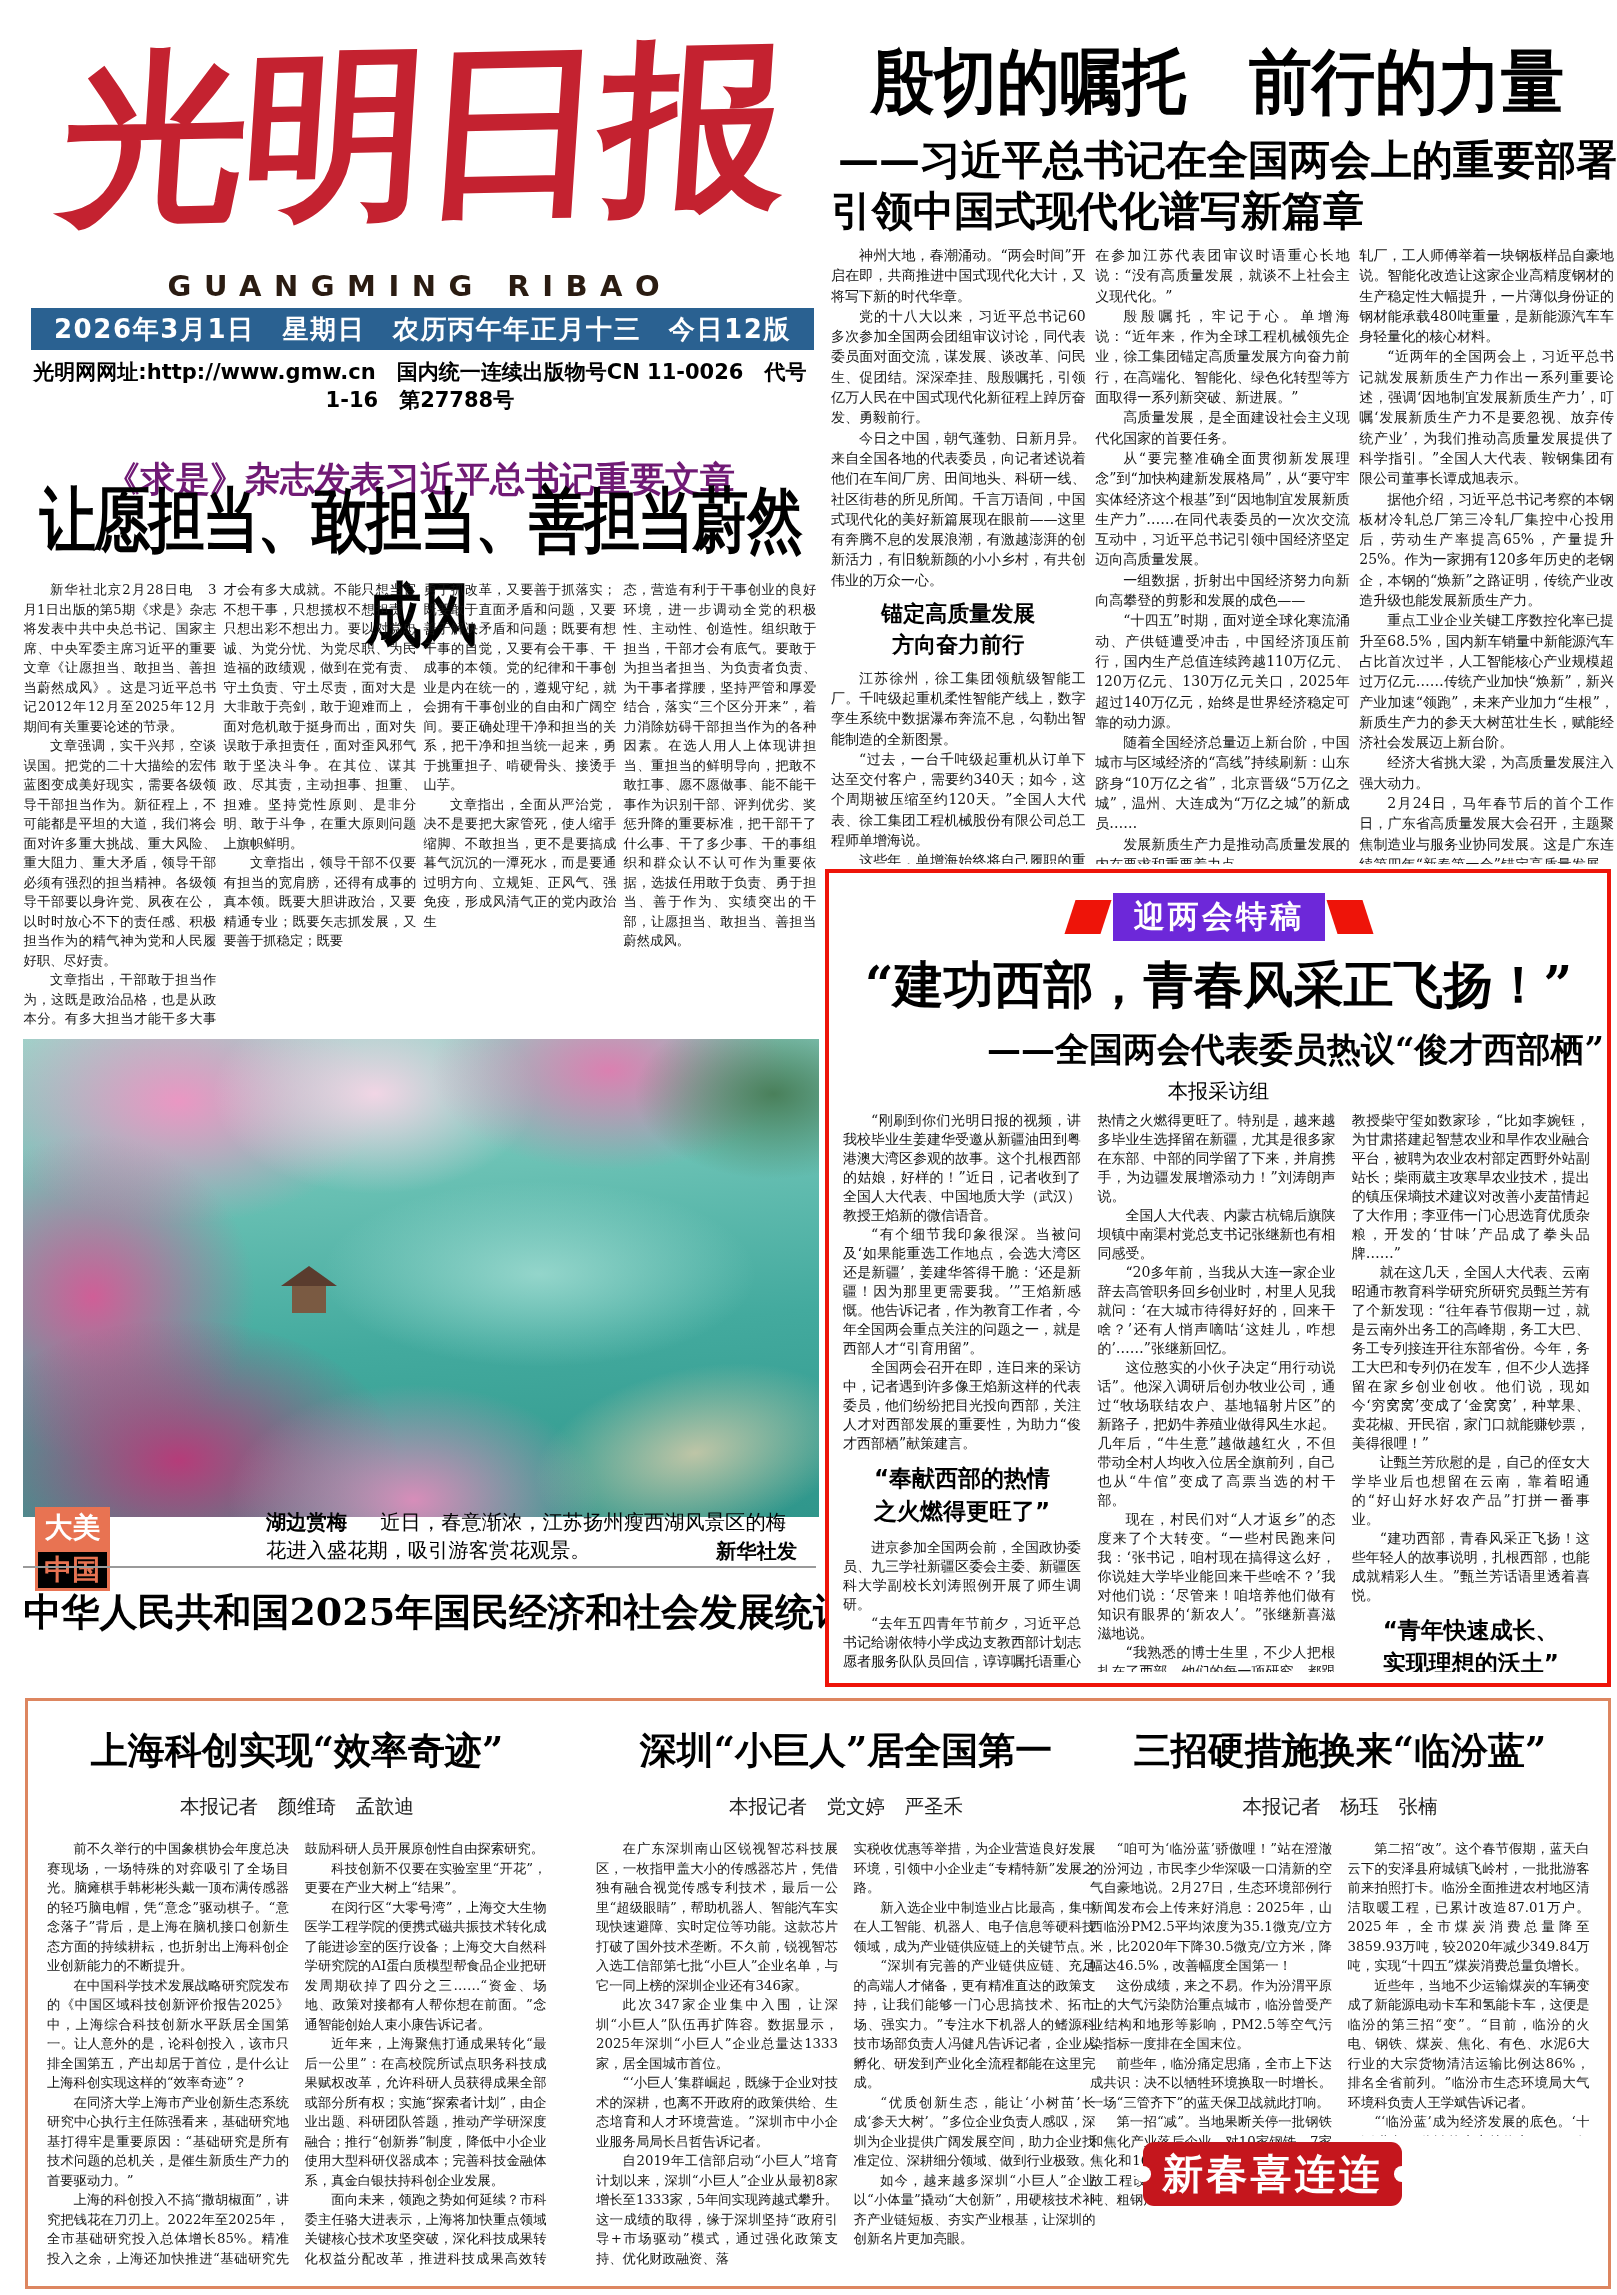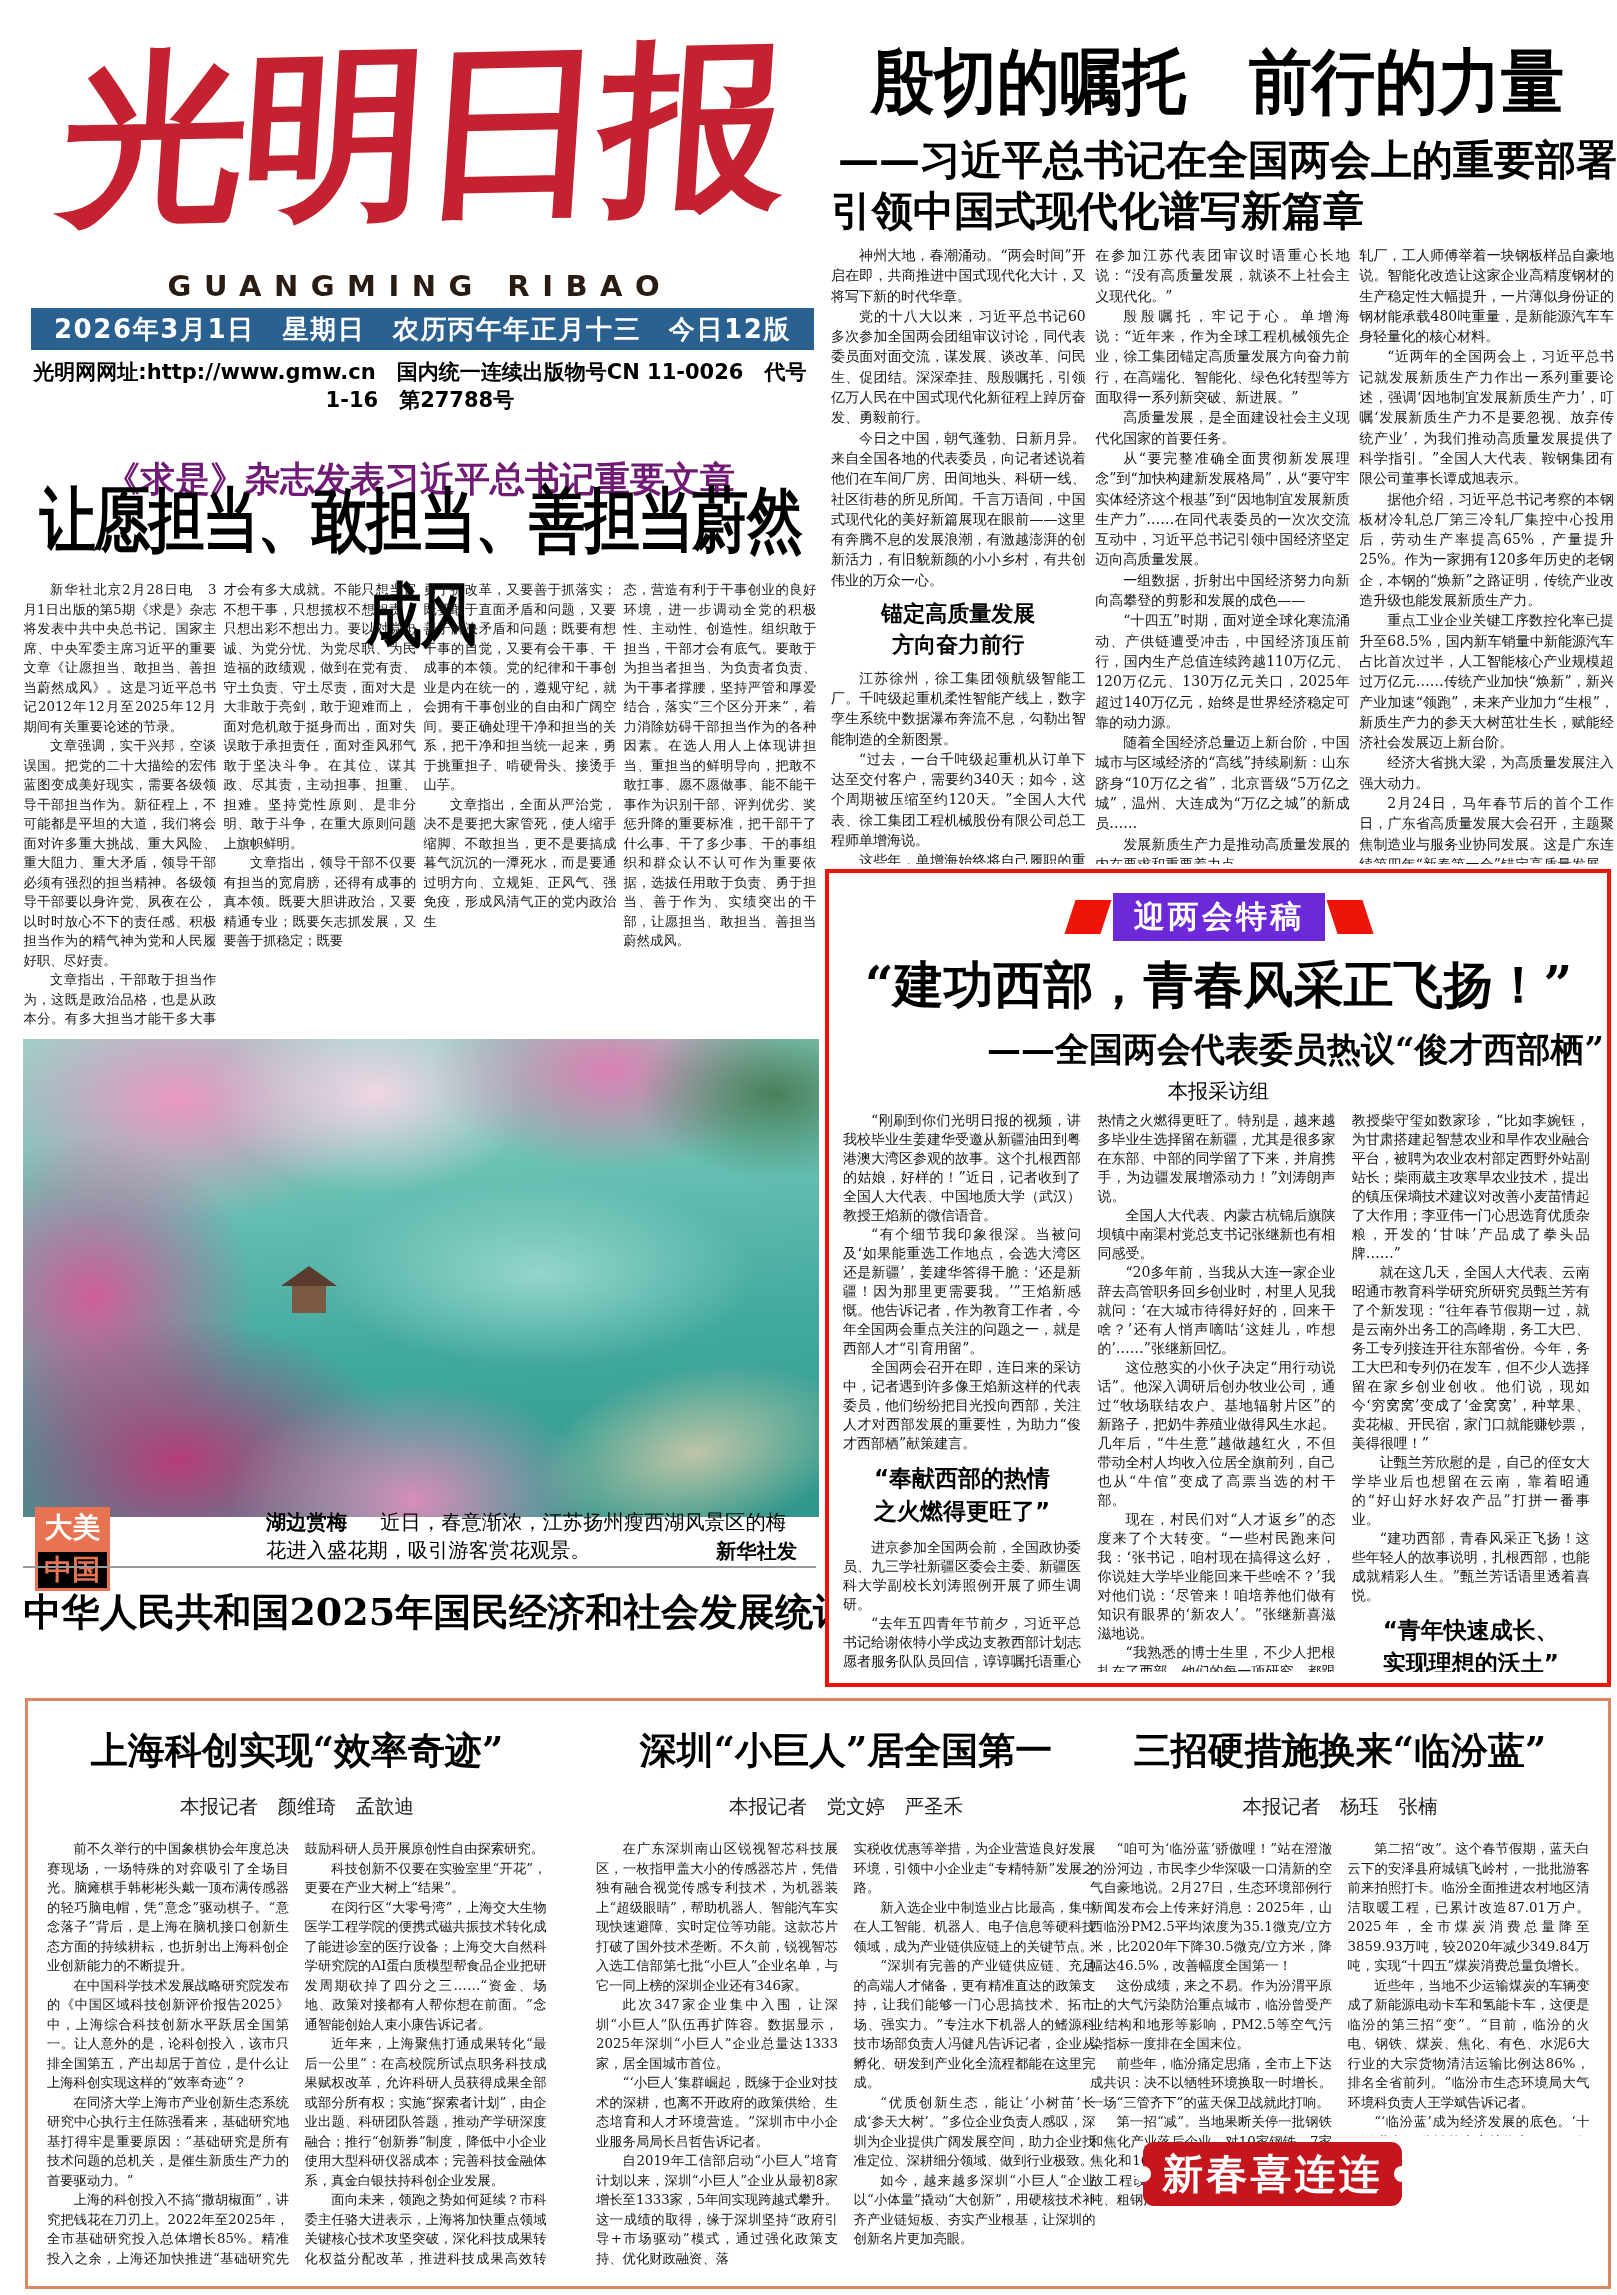--- a/index.html
+++ b/index.html
@@ -241,21 +241,21 @@
           <p>面向未来，领跑之势如何延续？市科委主任骆大进表示，上海将加快重点领域关键核心技术攻坚突破，深化科技成果转化权益分配改革，推进科技成果高效转化。</p>
         </div>
     </div>
   </div>
 
   <div class="ba" style="left:596px;">
     <div class="ba-head">深圳“小巨人”居全国第一</div>
     <div class="ba-byline">本报记者　党文婷　严圣禾</div>
     <div class="ba-cols">
       <div class="ba-col col plist">
-          <p>在广东深圳南山区锐视智芯科技展区，一枚指甲盖大小的传感器芯片，凭借独有融合视觉传感专利技术，为机器装上“超级眼睛”，帮助机器人、智能汽车实现快速避障、实时定位等功能。这款芯片打破了国外技术垄断。不久前，锐视智芯入选工信部第七批“小巨人”企业名单，与它一同上榜的深圳企业还有346家。</p>
+          <p>在广东深圳南山区锐视智芯科技展区，一枚指甲盖大小的传感器芯片，凭借独有融合视觉传感专利技术，最后一公里“超级眼睛”，帮助机器人、智能汽车实现快速避障、实时定位等功能。这款芯片打破了国外技术垄断。不久前，锐视智芯入选工信部第七批“小巨人”企业名单，与它一同上榜的深圳企业还有346家。</p>
           <p>此次347家企业集中入围，让深圳“小巨人”队伍再扩阵容。数据显示，2025年深圳“小巨人”企业总量达1333家，居全国城市首位。</p>
           <p>“‘小巨人’集群崛起，既缘于企业对技术的深耕，也离不开政府的政策供给、生态培育和人才环境营造。”深圳市中小企业服务局局长吕哲告诉记者。</p>
           <p>自2019年工信部启动“小巨人”培育计划以来，深圳“小巨人”企业从最初8家增长至1333家，5年间实现跨越式攀升。这一成绩的取得，缘于深圳坚持“政府引导+市场驱动”模式，通过强化政策支持、优化财政融资、落</p>
         </div>
       <div class="ba-col col plist contfirst">
           <p>实税收优惠等举措，为企业营造良好发展环境，引领中小企业走“专精特新”发展之路。</p>
           <p>新入选企业中制造业占比最高，集中在人工智能、机器人、电子信息等硬科技领域，成为产业链供应链上的关键节点。</p>
           <p>“深圳有完善的产业链供应链、充足的高端人才储备，更有精准直达的政策支持，让我们能够一门心思搞技术、拓市场、强实力。”专注水下机器人的鳍源科技市场部负责人冯健凡告诉记者，企业从孵化、研发到产业化全流程都能在这里完成。</p>
           <p>“优质创新生态，能让‘小树苗’长成‘参天大树’。”多位企业负责人感叹，深圳为企业提供广阔发展空间，助力企业找准定位、深耕细分领域、做到行业极致。</p>
           <p>如今，越来越多深圳“小巨人”企业以“小体量”撬动“大创新”，用硬核技术补齐产业链短板、夯实产业根基，让深圳的创新名片更加亮眼。</p>

